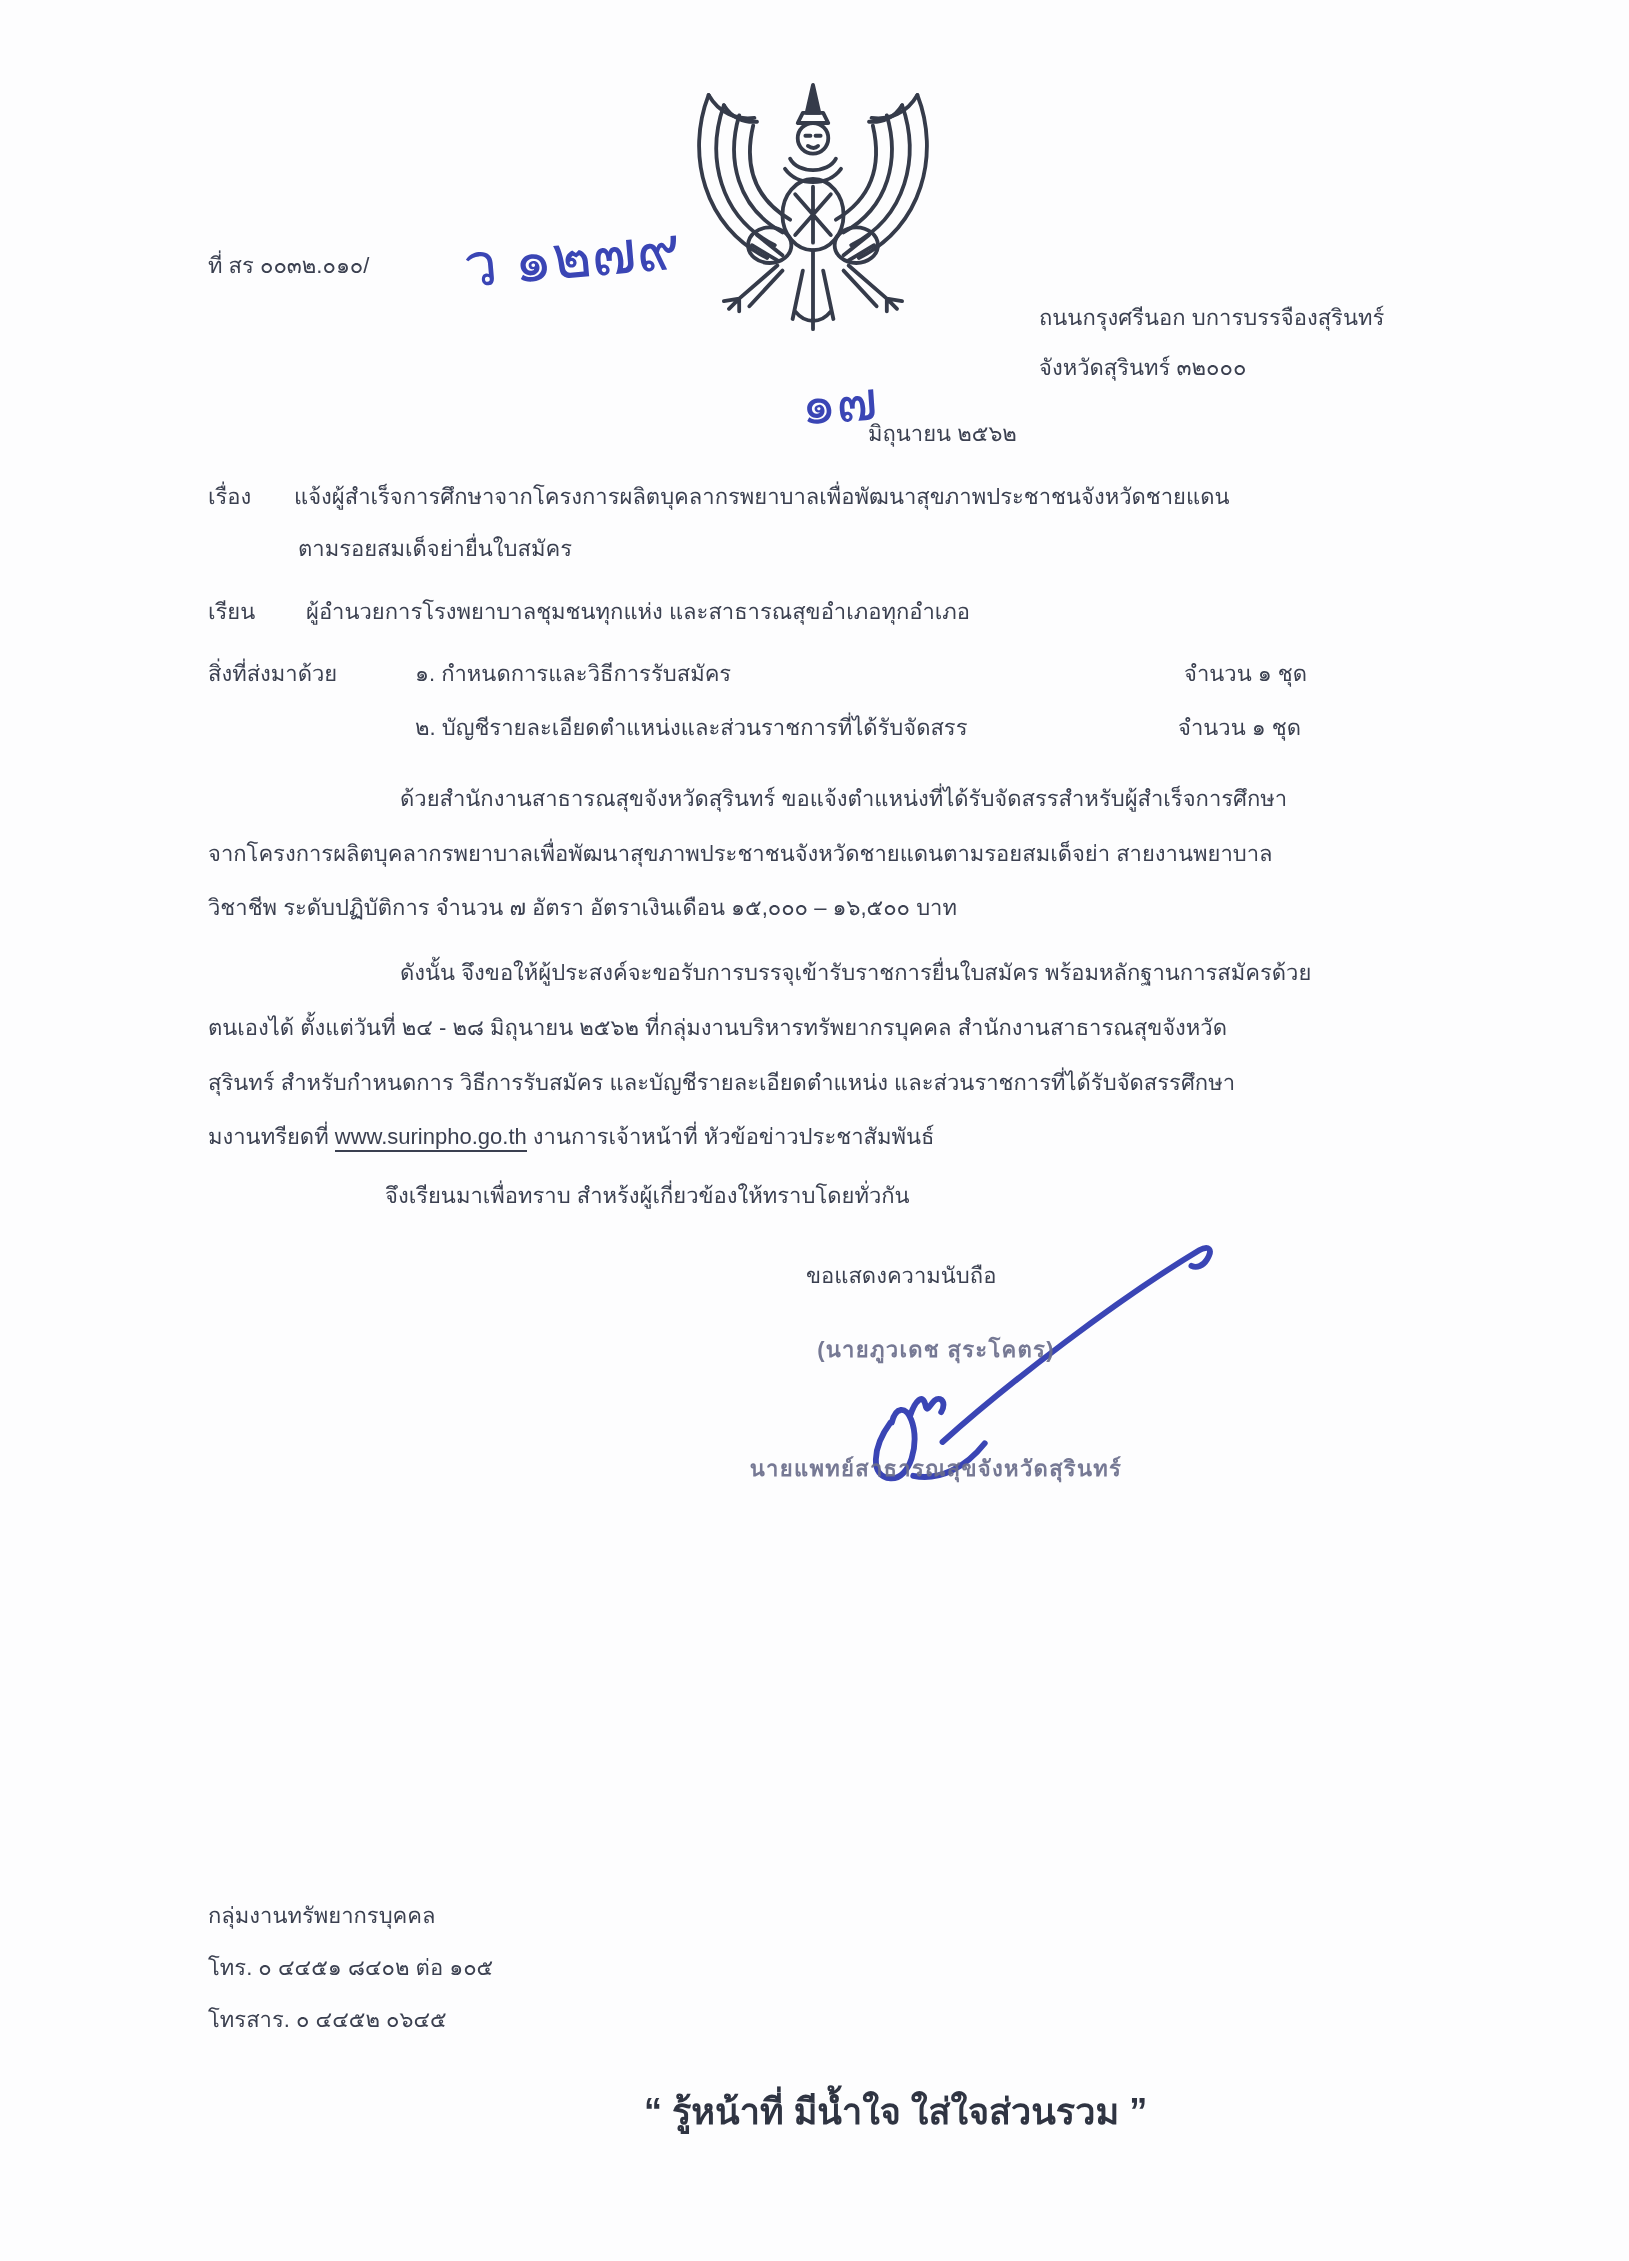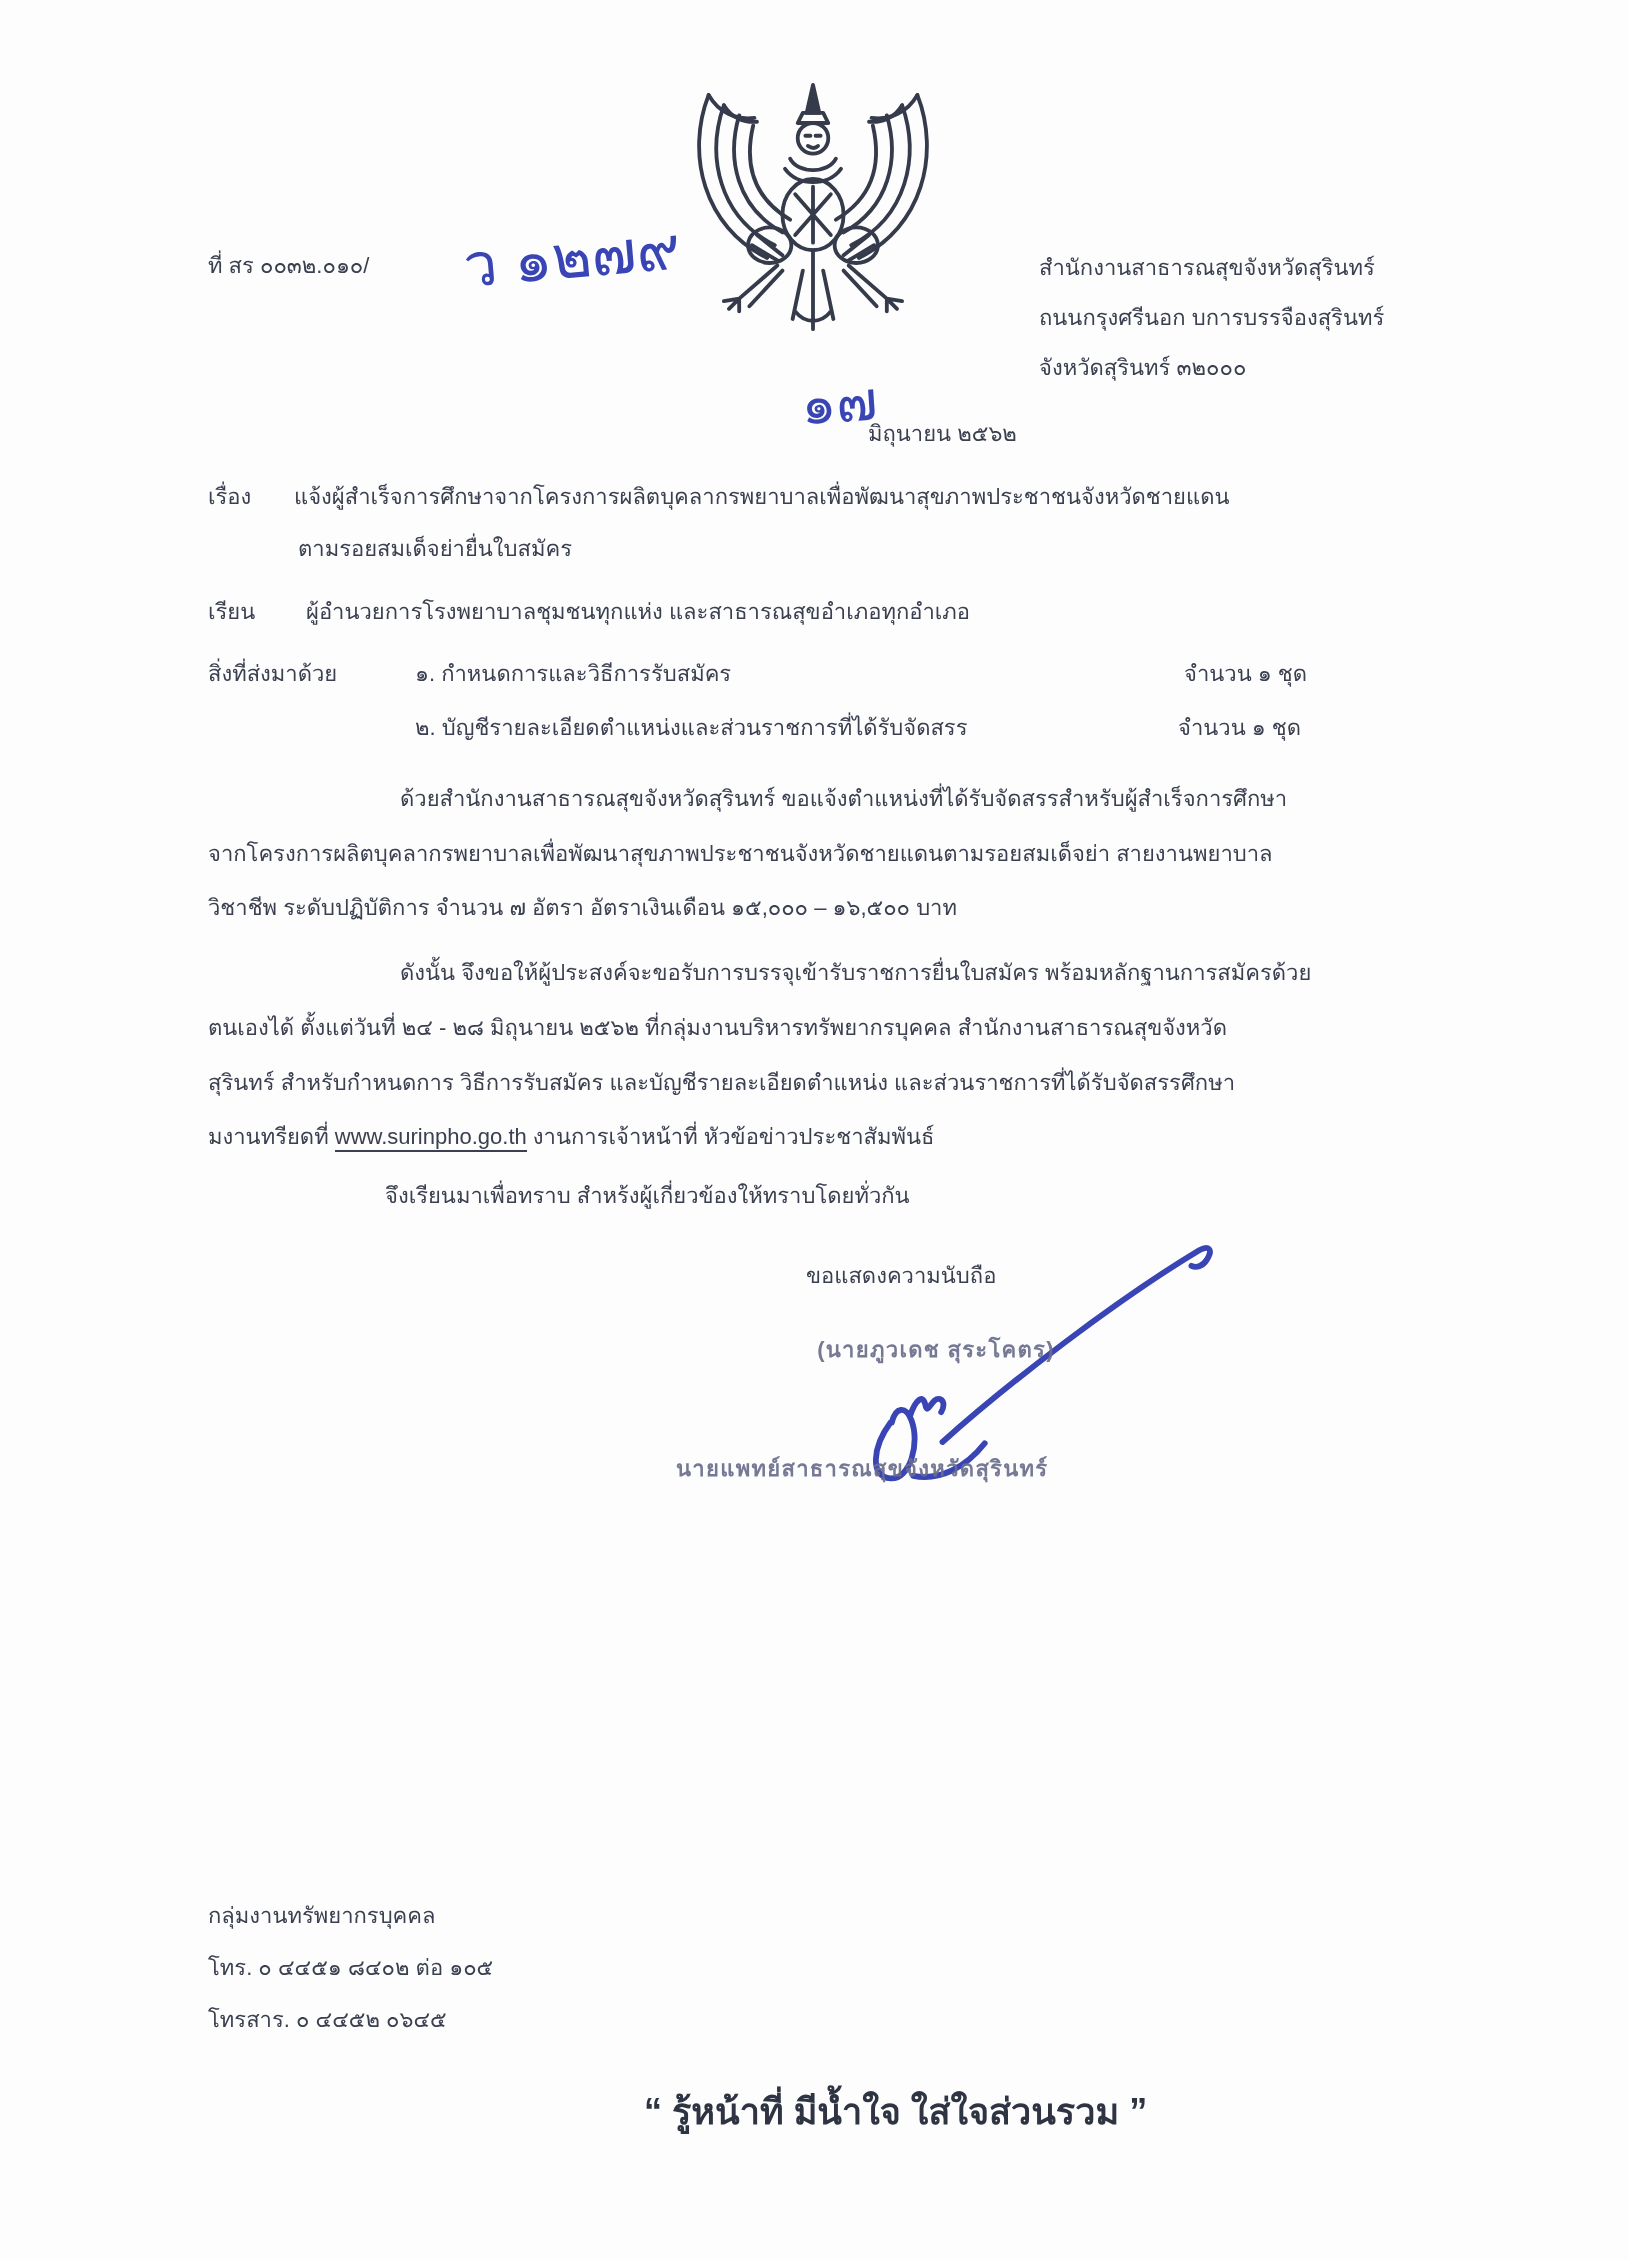--- a/index.html
+++ b/index.html
@@ -75,21 +75,20 @@
       <path d="M66,122 l20,16 M62,130 l20,12 M154,122 l-20,16 M158,130 l-20,12"></path>
       <path d="M82,146 L52,172 M86,150 L60,178 M52,172 l-12,2 M52,172 l-8,8 M52,172 l0,10"></path>
       <path d="M138,146 L168,172 M134,150 L160,178 M168,172 l12,2 M168,172 l8,8 M168,172 l0,10"></path>
       <path d="M110,134 L110,196 M102,150 L94,188 M118,150 L126,188 M96,182 C104,192 116,192 124,182"></path>
     </g>
   </svg>
 
   <div class="t" style="left:208px;top:252px">ที่ สร ๐๐๓๒.๐๑๐/</div>
   <div class="t hw ref-hw" style="left:467px;top:229px">ว ๑๒๗๙</div>
 
-  <div class="t" style="left:1039px;top:254px">สำนักงานสาธารณสุขจังหวัดสุรินทร์</div>
   <div class="t" style="left:1039px;top:304px">ถนนกรุงศรีนอก    บการบรรจืองสุรินทร์</div>
   <div class="t" style="left:1039px;top:354px">จังหวัดสุรินทร์ ๓๒๐๐๐</div>
 
   <div class="t hw date-hw" style="left:801px;top:369px">๑๗</div>
   <div class="t" style="left:868px;top:420px">มิถุนายน ๒๕๖๒</div>
 
   <div class="t" style="left:208px;top:483px">เรื่อง</div>
   <div class="t" style="left:294px;top:483px">แจ้งผู้สำเร็จการศึกษาจากโครงการผลิตบุคลากรพยาบาลเพื่อพัฒนาสุขภาพประชาชนจังหวัดชายแดน</div>
   <div class="t" style="left:298px;top:535px">ตามรอยสมเด็จย่ายื่นใบสมัคร</div>
 
@@ -120,21 +119,21 @@
   <svg class="abs" style="left:845px;top:1221px;width:416px;height:273px" viewBox="0 0 640 420">
     <g fill="none" stroke="#3a45b5" stroke-width="9" stroke-linecap="round">
       <path d="M70,310 c-28,38 -32,84 0,86 c30,2 46,-54 32,-90 c-9,-22 -24,-20 -30,4"></path>
       <path d="M100,300 c8,-24 20,-36 24,-16 c3,16 10,-14 22,-10 c8,3 6,14 2,20"></path>
       <path d="M105,392 c40,8 80,-12 110,-50"></path>
       <path d="M150,340 C250,250 420,120 545,45 c14,-8 22,-2 12,14 c-6,10 -16,14 -24,10"></path>
     </g>
   </svg>
 
   <div class="t stamp" style="left:676px;top:1336px;width:520px;text-align:center;white-space:nowrap">(นายภูวเดช  สุระโคตร)</div>
-  <div class="t stamp" style="left:676px;top:1455px;width:520px;white-space:nowrap">นายแพทย์สาธารณสุขจังหวัดสุรินทร์</div>
+  <div class="t stamp" style="left:676px;top:1455px;width:520px;text-align:center;white-space:nowrap">นายแพทย์สาธารณสุขจังหวัดสุรินทร์</div>
 
   <div class="t" style="left:208px;top:1902px">กลุ่มงานทรัพยากรบุคคล</div>
   <div class="t" style="left:208px;top:1954px">โทร. ๐ ๔๔๕๑ ๘๔๐๒ ต่อ ๑๐๕</div>
   <div class="t" style="left:208px;top:2006px">โทรสาร. ๐ ๔๔๕๒ ๐๖๔๕</div>
 
   <div class="t bold" style="left:644px;top:2089px;font-size:36px;color:#2f3442">“ รู้หน้าที่  มีน้ำใจ  ใส่ใจส่วนรวม ”</div>
 
 </div>
 
 

